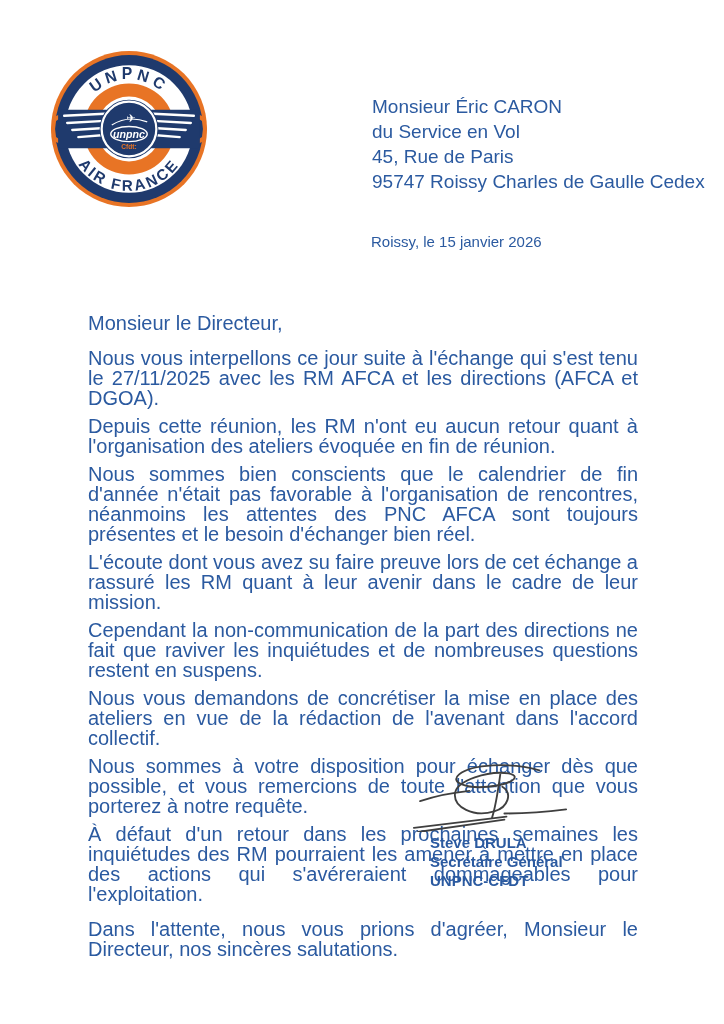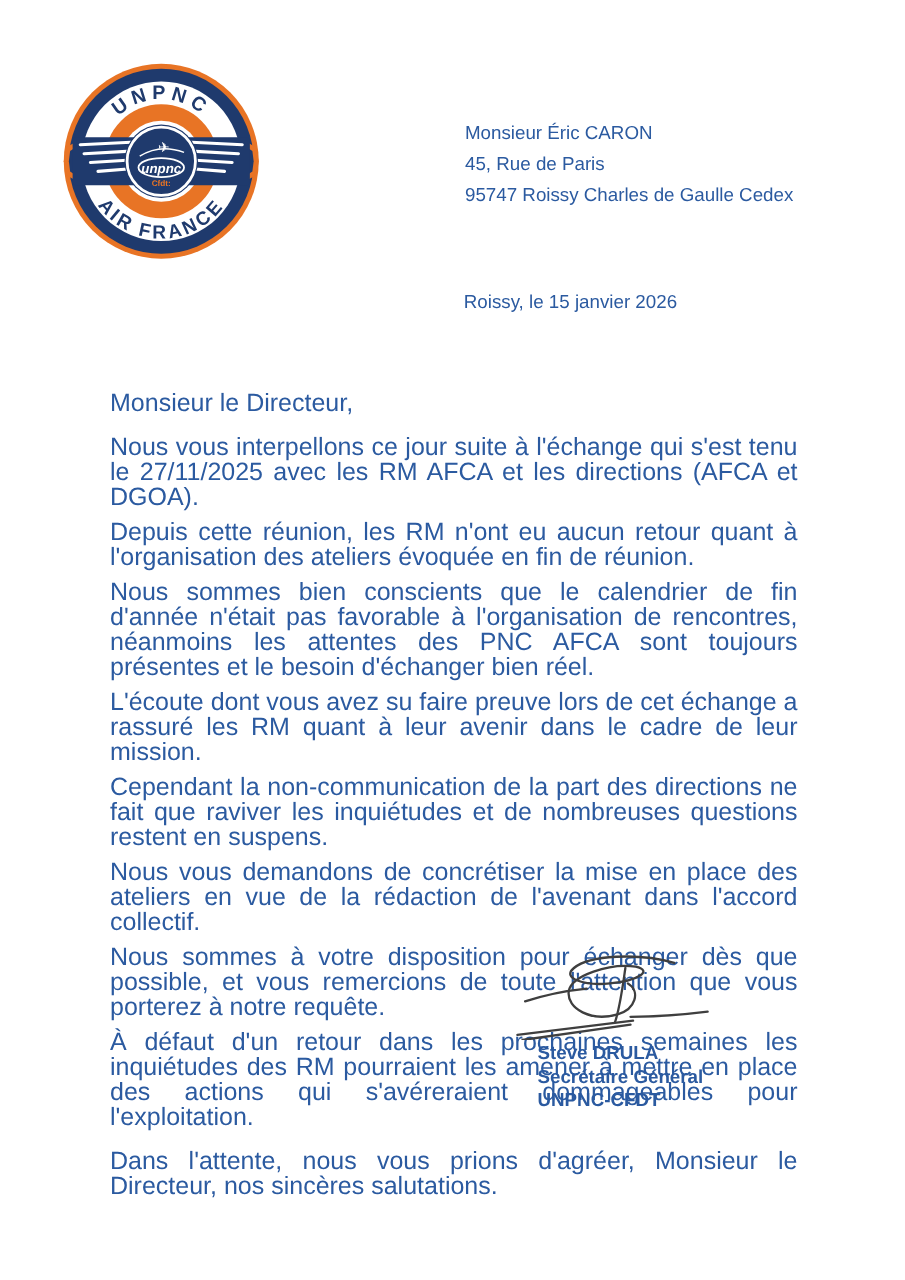--- a/index.html
+++ b/index.html
@@ -18,21 +18,21 @@
     position: absolute;
     left: 50px;
     top: 50px;
     width: 158px;
     height: 158px;
   }
   .recipient {
     position: absolute;
     left: 372px;
     top: 97px;
-    font-size: 15px;
+    font-size: 19px;
     line-height: 19px;
   }
   .recipient .r-name { margin-bottom: 6px; }
   .recipient .r-title { margin-bottom: 6px; }
   .recipient .r-street { margin-bottom: 6px; }
   .dateline {
     position: absolute;
     left: 371px;
     top: 233px;
     font-size: 15px;
@@ -117,20 +117,21 @@
     <text x="80" y="71" font-size="11" fill="#FFFFFF" text-anchor="middle" font-family="DejaVu Sans, sans-serif">✈</text>
     <path d="M 61,74 Q 77,64 96,71" stroke="#FFFFFF" stroke-width="1.2" fill="none"></path>
     <ellipse cx="78" cy="83" rx="18" ry="7.5" fill="none" stroke="#FFFFFF" stroke-width="1.4"></ellipse>
     <text x="78" y="87" font-size="10.5" font-style="italic" font-weight="bold" fill="#FFFFFF" text-anchor="middle" font-family="Liberation Sans, sans-serif">unpnc</text>
     <text x="78" y="97.5" font-size="6.5" font-weight="bold" fill="#E87425" text-anchor="middle" font-family="Liberation Sans, sans-serif">Cfdt:</text>
   </svg>
 
   <div class="recipient">
     <div class="r-name">Monsieur Éric CARON</div>
     <div class="r-title">
+      <div>du Service en Vol</div>
     </div>
     <div class="r-street">45, Rue de Paris</div>
     <div class="r-city">95747 Roissy Charles de Gaulle Cedex</div>
   </div>
 
   <div class="dateline">Roissy, le 15 janvier 2026</div>
 
   <div class="body-block">
     <div class="salutation">Monsieur le Directeur,</div>
     <p class="para">Nous vous interpellons ce jour suite à l'échange qui s'est tenu le 27/11/2025 avec les RM AFCA et les directions (AFCA et DGOA).</p>

